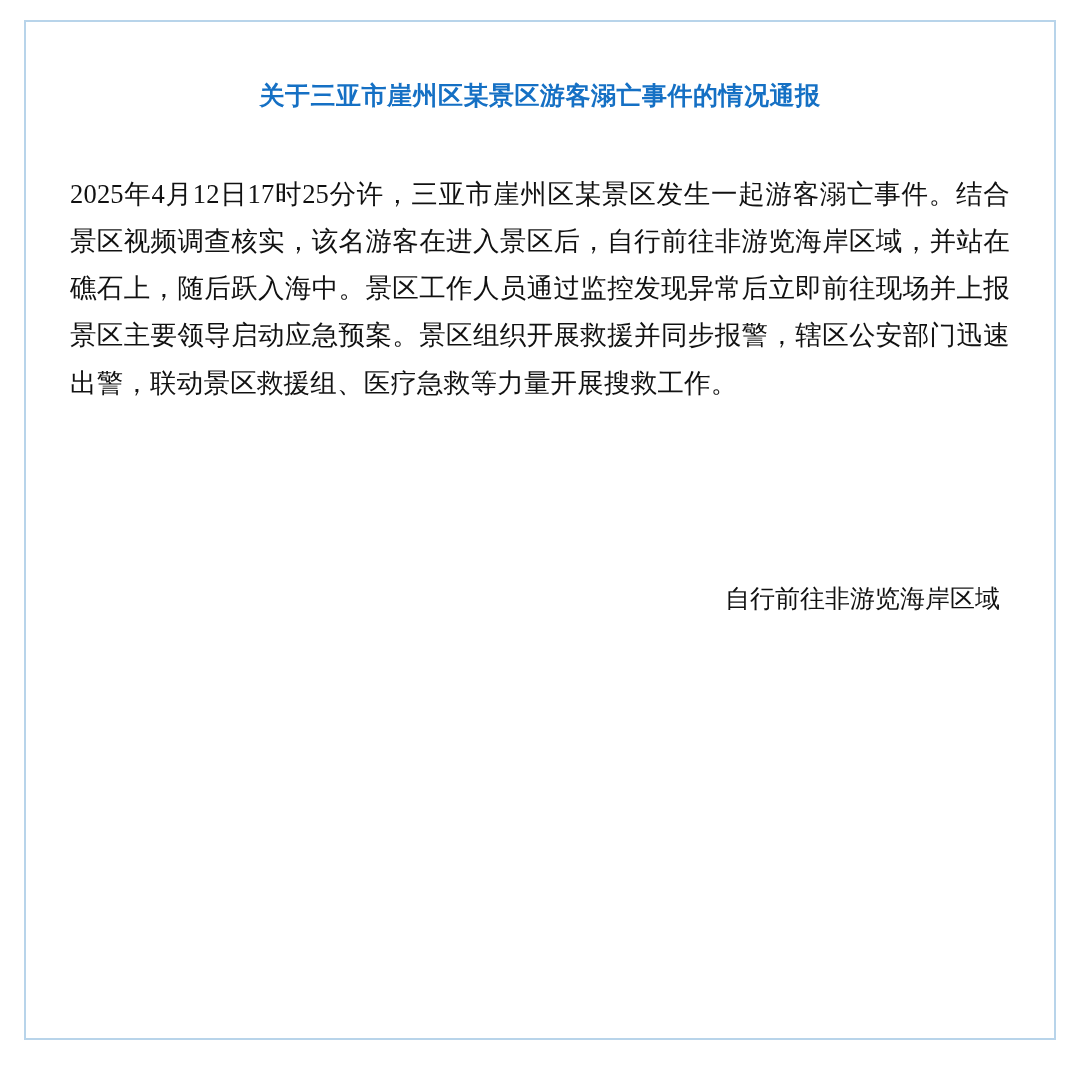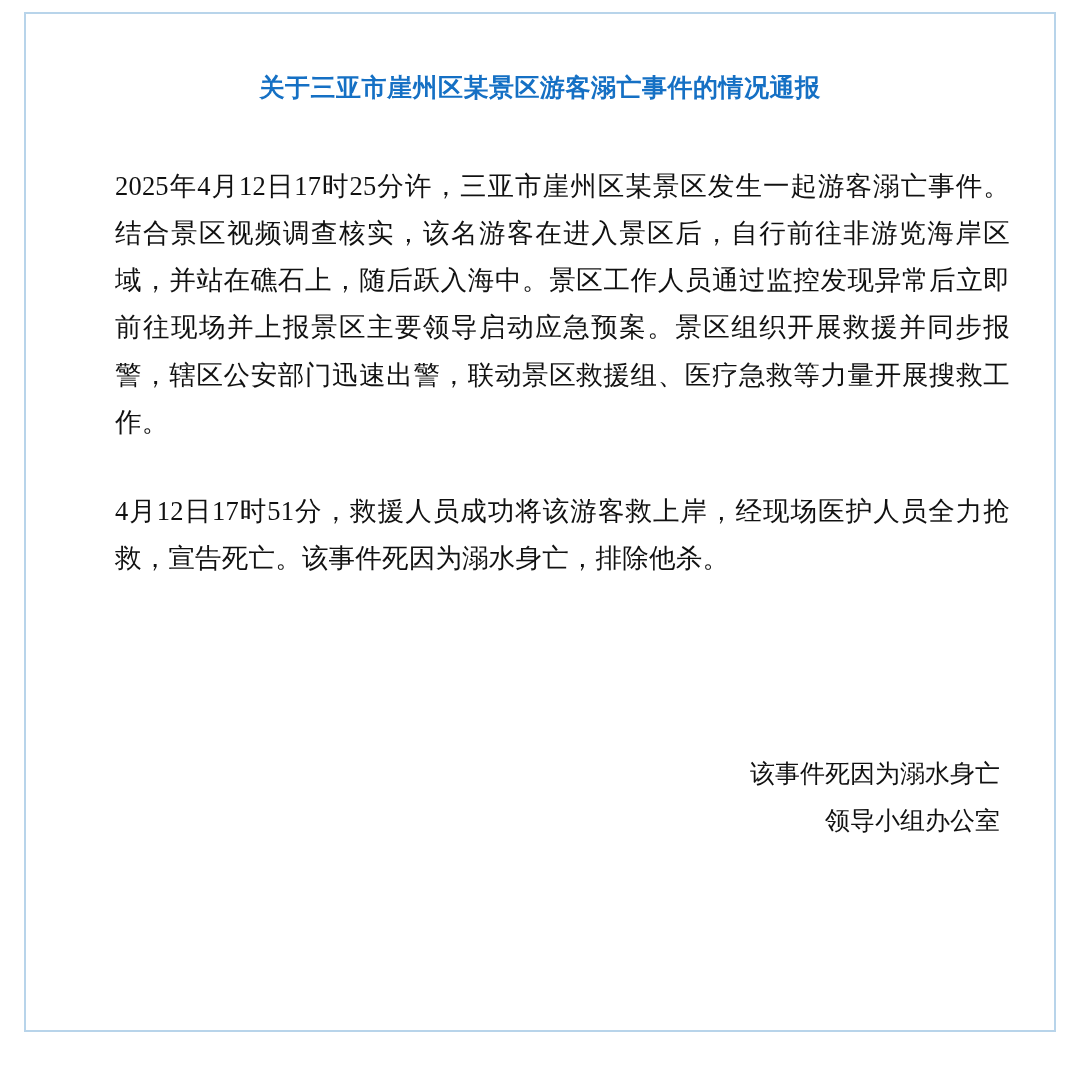--- a/index.html
+++ b/index.html
@@ -16,42 +16,41 @@
   .page {
     position: relative;
     width: 1080px;
     height: 1068px;
     box-sizing: border-box;
     background: #ffffff;
   }
   .doc-frame {
     position: absolute;
     left: 24px;
-    top: 12px;
+    top: 20px;
     width: 1032px;
     height: 1020px;
     box-sizing: border-box;
     border: 2px solid #b8d4ea;
     background: #ffffff;
     padding: 30px 44px 36px 44px;
   }
   .doc-title {
     text-align: center;
     color: #1570c4;
     font-family: "Liberation Sans", "DejaVu Sans", sans-serif;
     font-weight: bold;
     font-size: 25px;
     letter-spacing: 0.5px;
     margin-top: 26px;
     margin-bottom: 0;
     line-height: 1.4;
   }
   .body-wrap {
     margin-top: 58px;
-    margin-left: 45px;
   }
   p.para {
     margin: 0 0 42px 0;
     font-size: 26.5px;
     line-height: 1.78;
     color: #111111;
     text-align: justify;
     text-justify: inter-ideograph;
     letter-spacing: 0.2px;
   }
@@ -74,22 +73,20 @@
 </head>
 <body>
 
 <div class="page">
   <div class="doc-frame">
 
     <h1 class="doc-title">关于三亚市崖州区某景区游客溺亡事件的情况通报</h1>
 
     <div class="body-wrap">
       <p class="para">2025年4月12日17时25分许，三亚市崖州区某景区发生一起游客溺亡事件。结合景区视频调查核实，该名游客在进入景区后，自行前往非游览海岸区域，并站在礁石上，随后跃入海中。景区工作人员通过监控发现异常后立即前往现场并上报景区主要领导启动应急预案。景区组织开展救援并同步报警，辖区公安部门迅速出警，联动景区救援组、医疗急救等力量开展搜救工作。</p>
-      <p class="para">4月12日17时51分，救援人员成功将该游客救上岸，经现场医护人员全力抢救，宣告死亡。该事件死因为溺水身亡，排除他杀。</p>
     </div>
 
     <div class="signature">
-      <div>该事件死因为溺水身亡</div>
-      <div>领导小组办公室</div>
+      <div>自行前往非游览海岸区域</div>
     </div>
 
   </div>
 </div>
 
 </body></html>

